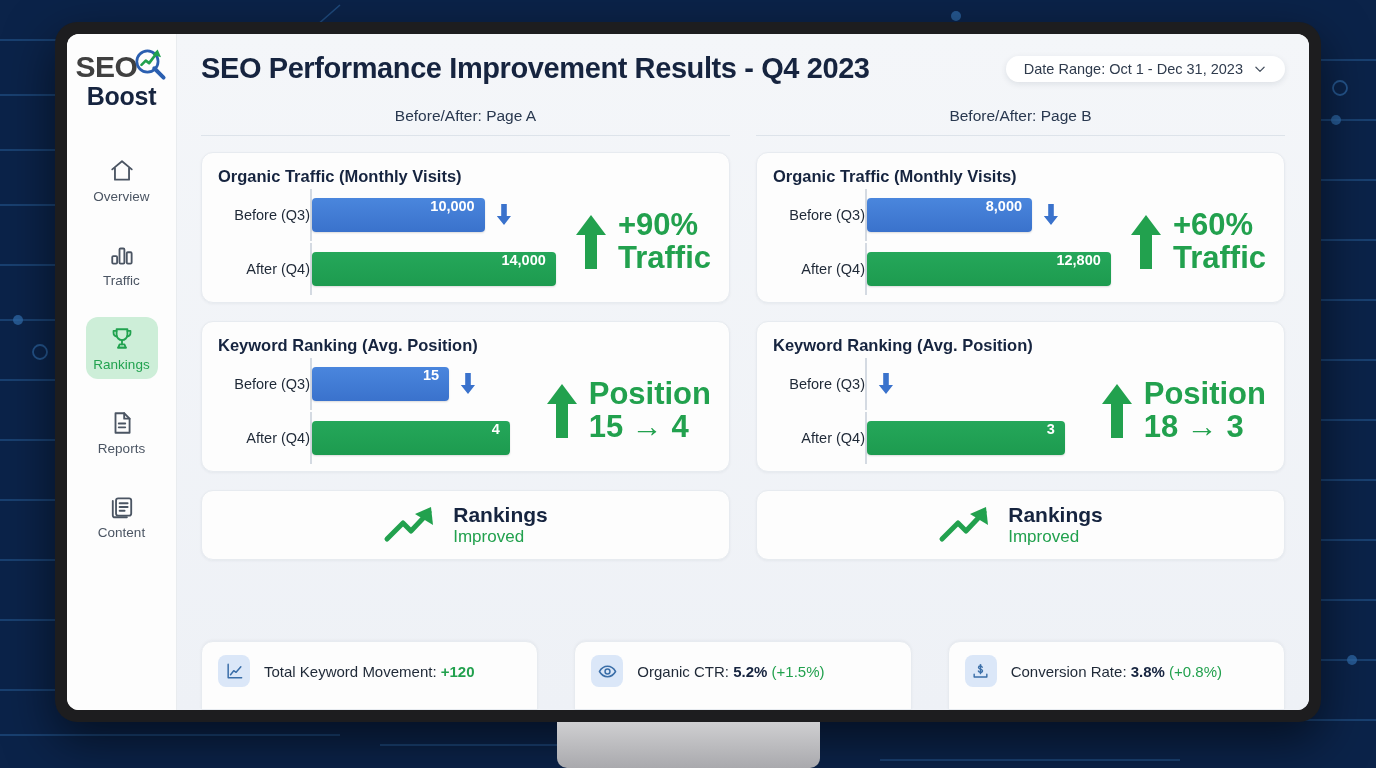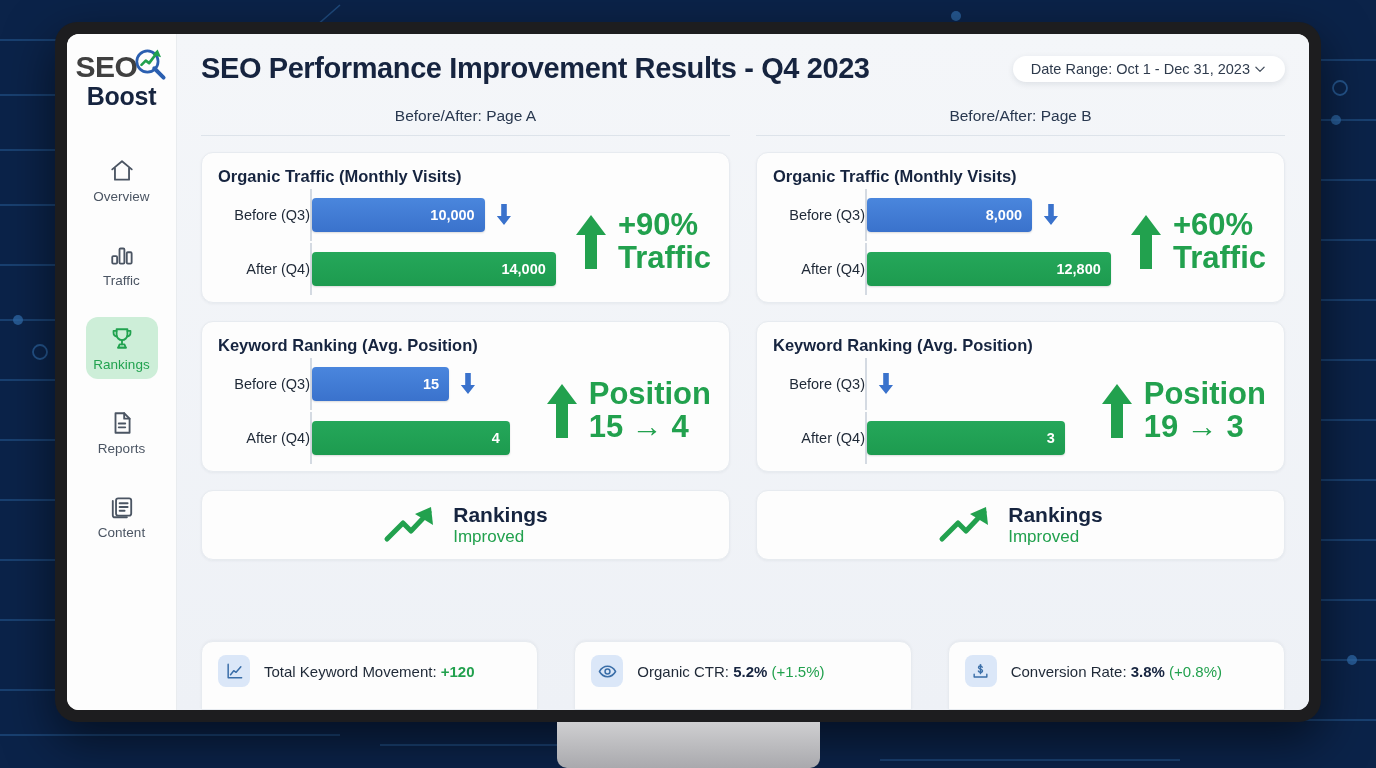--- a/index.html
+++ b/index.html
@@ -90,21 +90,21 @@
   }
   #topbar { display: flex; align-items: center; justify-content: space-between; }
   #page-title {
     font-size: 29px; font-weight: bold; color: #16243f;
     letter-spacing: -.4px;
   }
   #date-pill {
     background: #fff; border-radius: 22px;
     padding: 5px 18px;
     font-size: 14.5px; color: #2f3b4d;
-    display: flex; align-items: center; gap: 3px;
+    display: flex; align-items: center; gap: 10px;
     box-shadow: 0 2px 6px rgba(20,35,60,.10);
     cursor: pointer; white-space: nowrap;
   }
   #date-pill svg { width: 14px; height: 14px; flex: 0 0 14px; }
 
   
   #columns { display: flex; gap: 26px; margin-top: 22px; flex: 1; min-height: 0; }
   .column { flex: 1; min-width: 0; display: flex; flex-direction: column; }
   .col-heading {
     text-align: center; font-size: 15.5px; color: #29384f;
@@ -133,21 +133,21 @@
     width: 92px; flex: 0 0 92px; text-align: right;
     font-size: 14.5px; color: #1f2937; padding-right: 0;
   }
   .bar-track {
     flex: 1; min-width: 0; position: relative;
     border-left: 2px solid #d4dae2; height: 52px;
     display: flex; align-items: center;
   }
   .bar {
     height: 34px; border-radius: 4px;
-    display: flex; align-items: center; justify-content: flex-end;
+    display: flex; align-items: flex-start; justify-content: flex-end;
     padding-right: 10px;
     color: #fff; font-size: 14.5px; font-weight: bold;
     box-shadow: 0 1px 2px rgba(0,0,0,.14);
   }
   .bar.before { background: linear-gradient(180deg,#4a86dd 0%,#3a72cc 100%); }
   .bar.after  { background: linear-gradient(180deg,#25a75a 0%,#1d9b4f 100%); }
   .arrow-down { margin-left: 10px; flex: 0 0 auto; }
   .arrow-down svg { width: 18px; height: 22px; display: block; }
 
   .summary {
@@ -495,21 +495,21 @@
                 </div>
               </div>
               <div class="summary">
                 <span class="up">
                   <svg viewBox="0 0 34 54">
                       <path d="M11 54h12V20h9L17 0 2 20h9z" fill="#22a14e"></path>
                     </svg>
                 </span>
                 <div class="summary-text">
                   <div class="l1">Position</div>
-                  <div class="l2">19 → 3</div>
+                  <div class="l2">18 → 3</div>
                 </div>
               </div>
             </div>
           </div>
 
           <div class="badge-card">
             <svg viewBox="0 0 54 40" fill="none">
               <polyline points="4,34 20,18 28,26 46,7" stroke="#22a14e" stroke-width="5" stroke-linecap="round" stroke-linejoin="round"></polyline>
               <polygon points="48,2 50,20 32,9" fill="#22a14e"></polygon>
             </svg>

